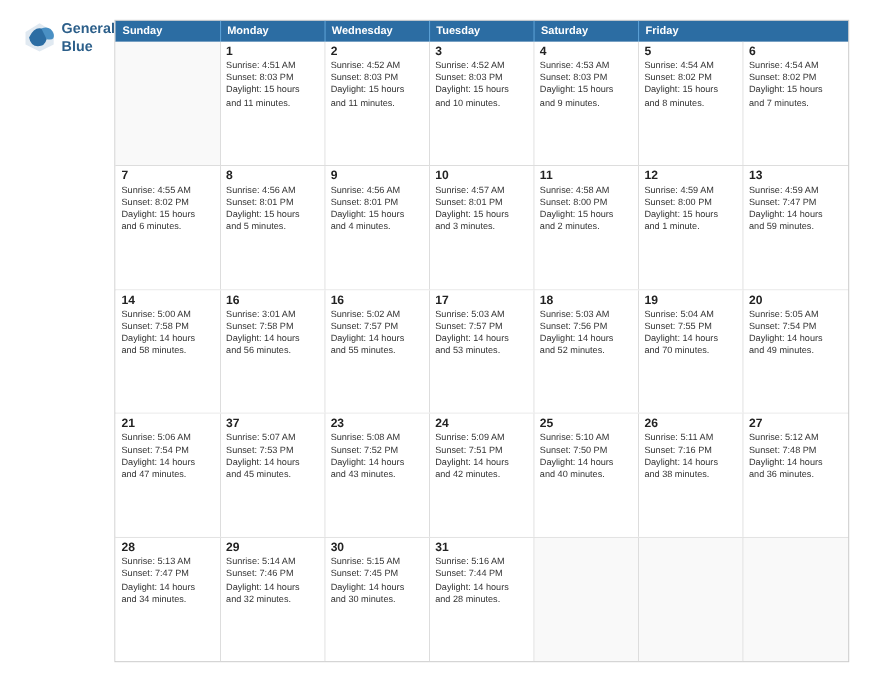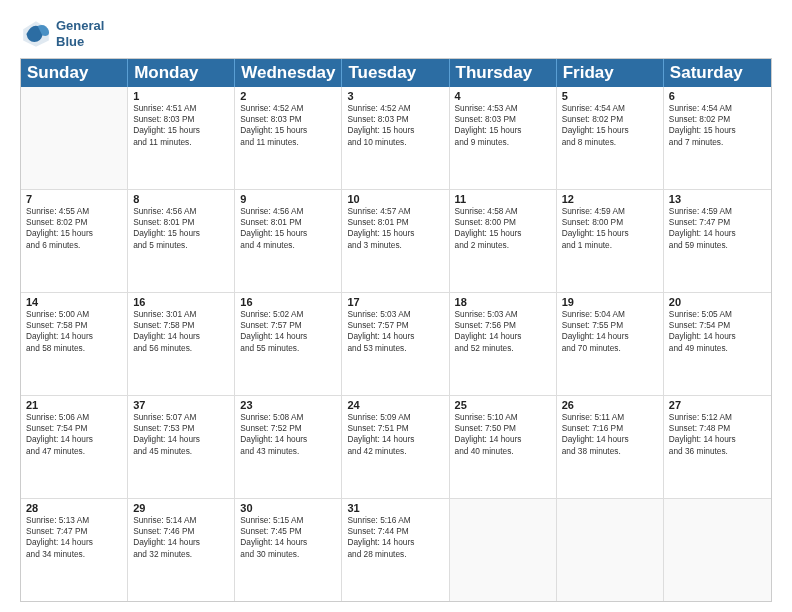--- a/index.html
+++ b/index.html
@@ -8,21 +8,20 @@
       height: 612px;
       font-family: Arial, sans-serif;
       background: #fff;
       overflow: hidden;
     }
     .page {
       width: 792px;
       height: 612px;
       padding: 18px 20px 10px 20px;
       display: flex;
-      flex-direction: column;
     }
     .header {
       display: flex;
       justify-content: space-between;
       align-items: flex-start;
       margin-bottom: 8px;
     }
     .logo {
       display: flex;
       align-items: center;
@@ -57,21 +56,21 @@
       flex-direction: column;
       border: 1px solid #ccc;
     }
     .cal-header-row {
       display: grid;
       grid-template-columns: repeat(7, 1fr);
       background: #2c6da3;
     }
     .cal-header-cell {
       color: #fff;
-      font-size: 17px;
+      font-size: 10px;
       font-weight: bold;
       padding: 4px 6px;
       text-align: left;
       border-right: 1px solid #5a9fd4;
     }
     .cal-header-cell:last-child { border-right: none; }
     .cal-body {
       display: flex;
       flex-direction: column;
       flex: 1;
@@ -122,23 +121,22 @@
       </div>
     </div>
   </div>
 
   <div class="calendar">
     <div class="cal-header-row" id="cal-header">
         <div class="cal-header-cell">Sunday</div>
         <div class="cal-header-cell">Monday</div>
         <div class="cal-header-cell">Wednesday</div>
         <div class="cal-header-cell">Tuesday</div>
-        <div class="cal-header-cell">Thursday</div>
+        <div class="cal-header-cell">Saturday</div>
         <div class="cal-header-cell">Friday</div>
-        <div class="cal-header-cell">Saturday</div>
       </div>
     <div class="cal-body" id="cal-body">
         <div class="cal-row">
           <div class="cal-cell empty"></div>
           <div class="cal-cell">
             <div class="day-num">1</div>
             <div class="cell-line">Sunrise: 4:51 AM</div>
             <div class="cell-line">Sunset: 8:03 PM</div>
             <div class="cell-line">Daylight: 15 hours</div>
             <div class="cell-line">and 11 minutes.</div>

